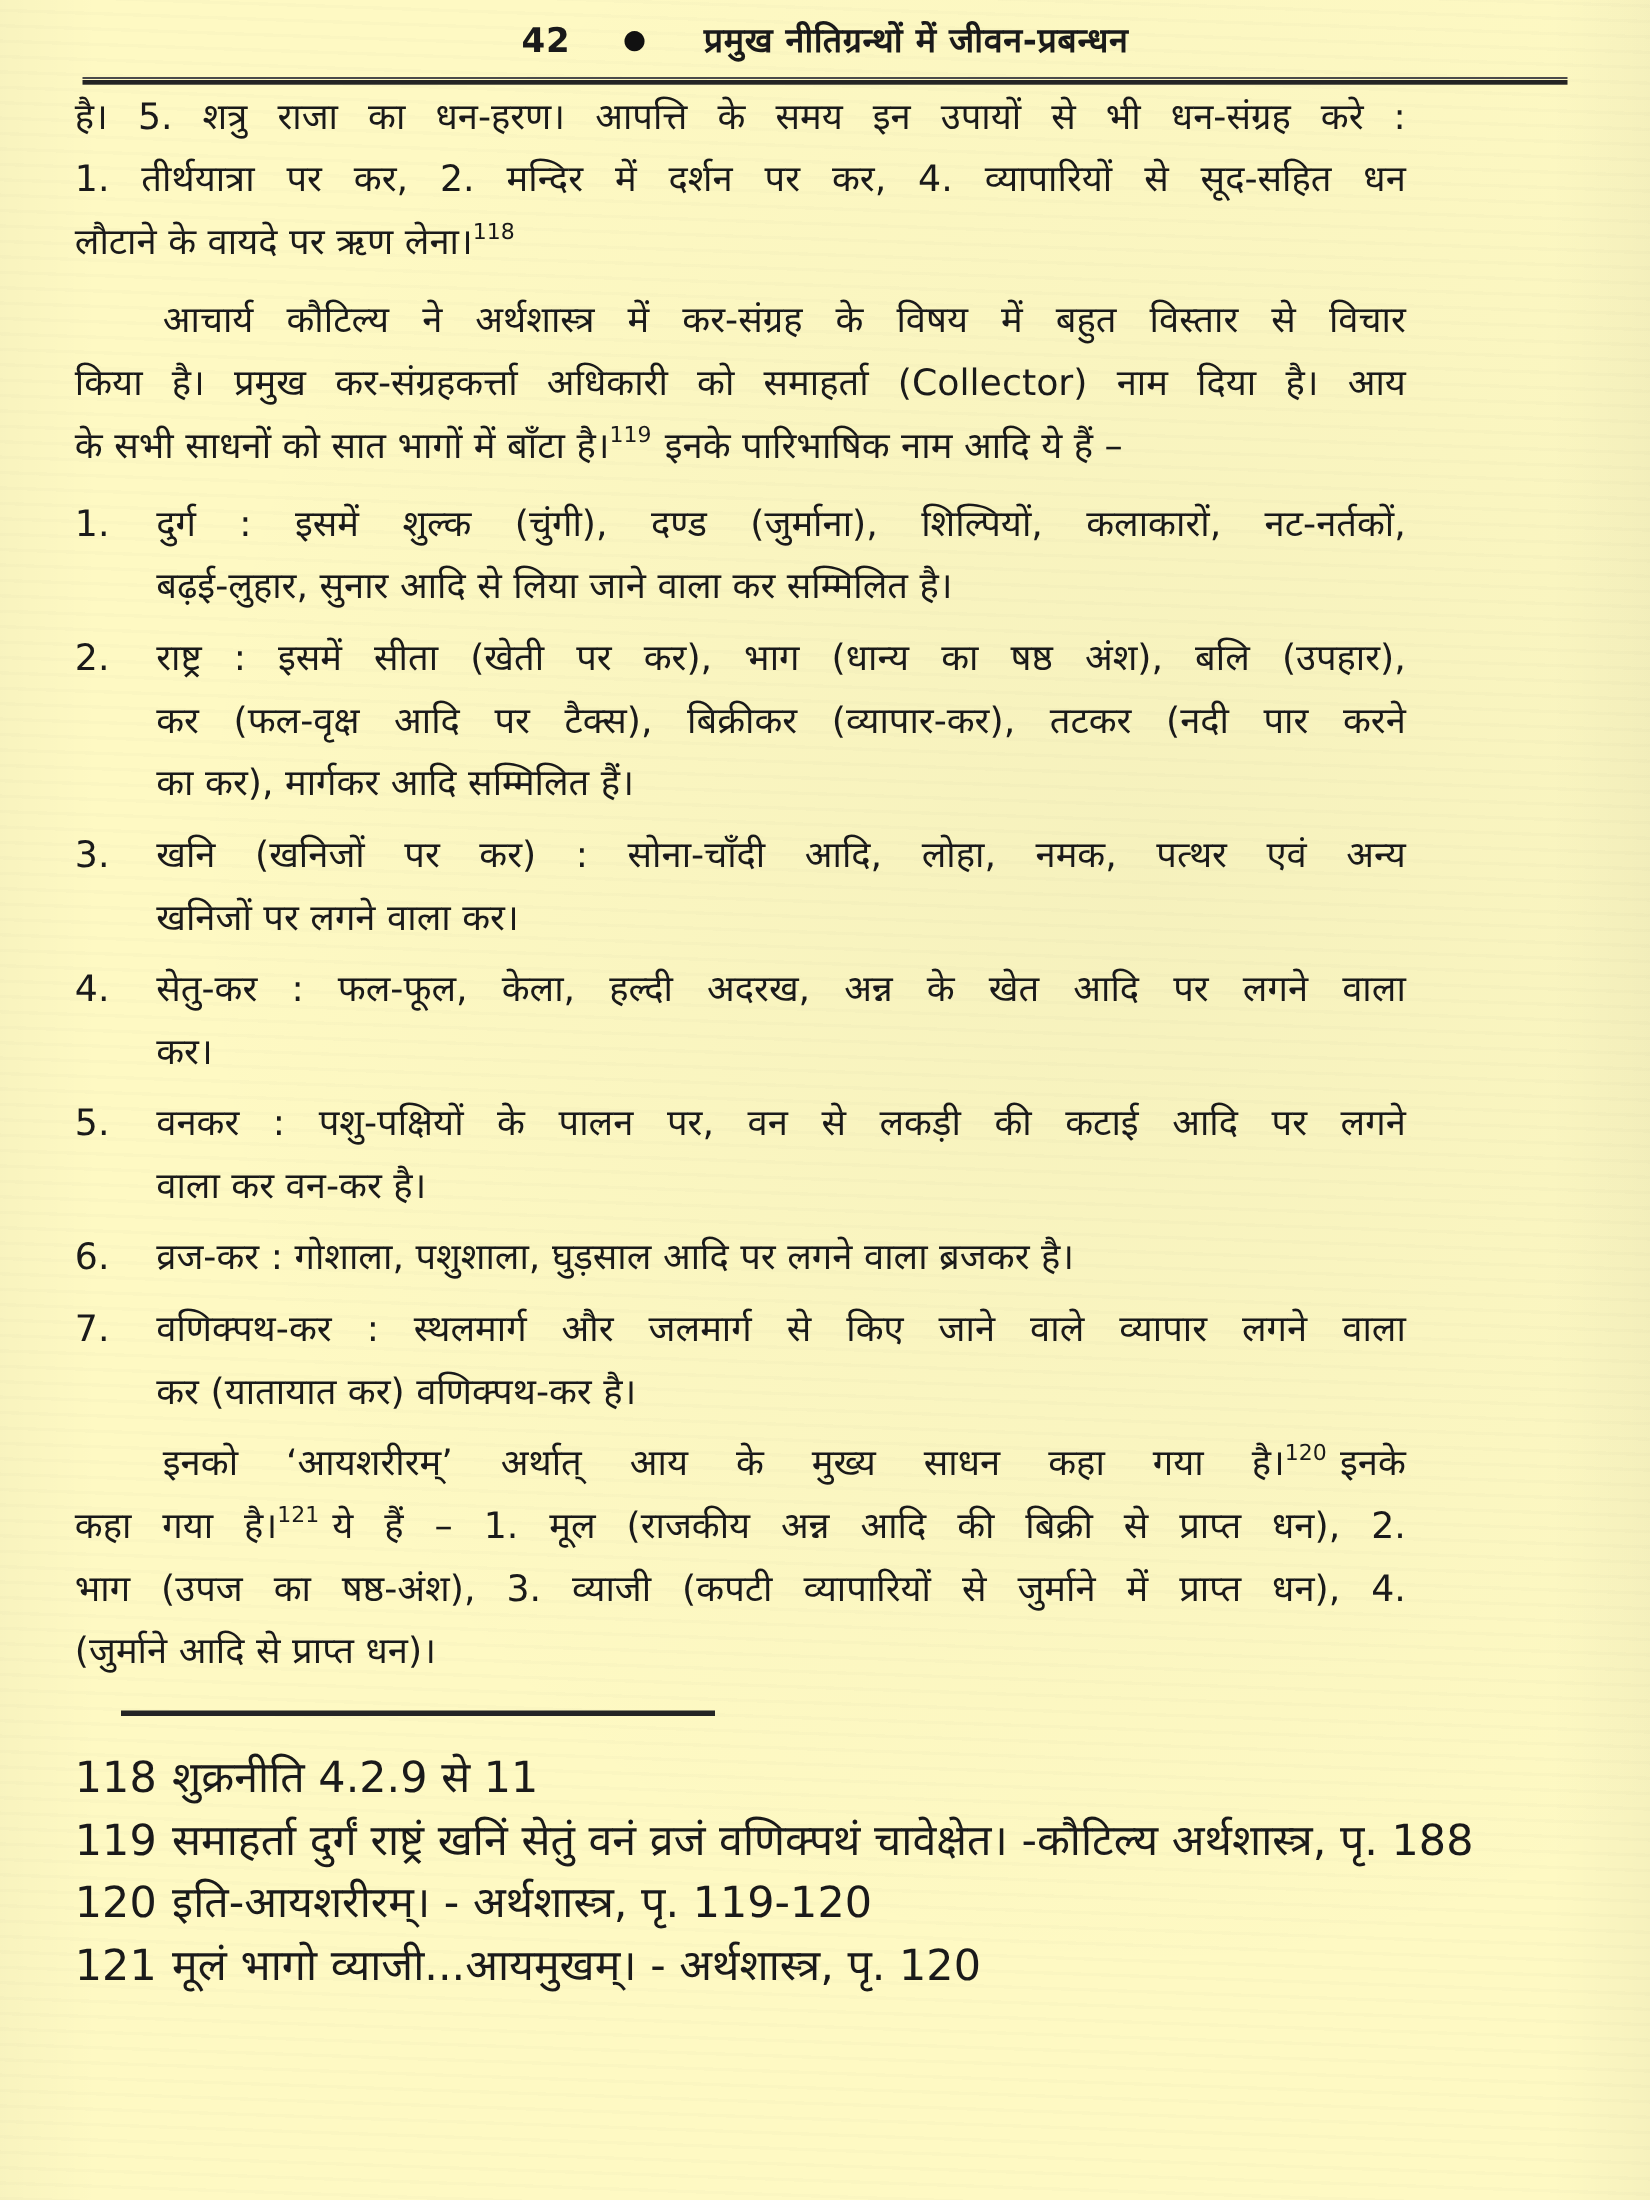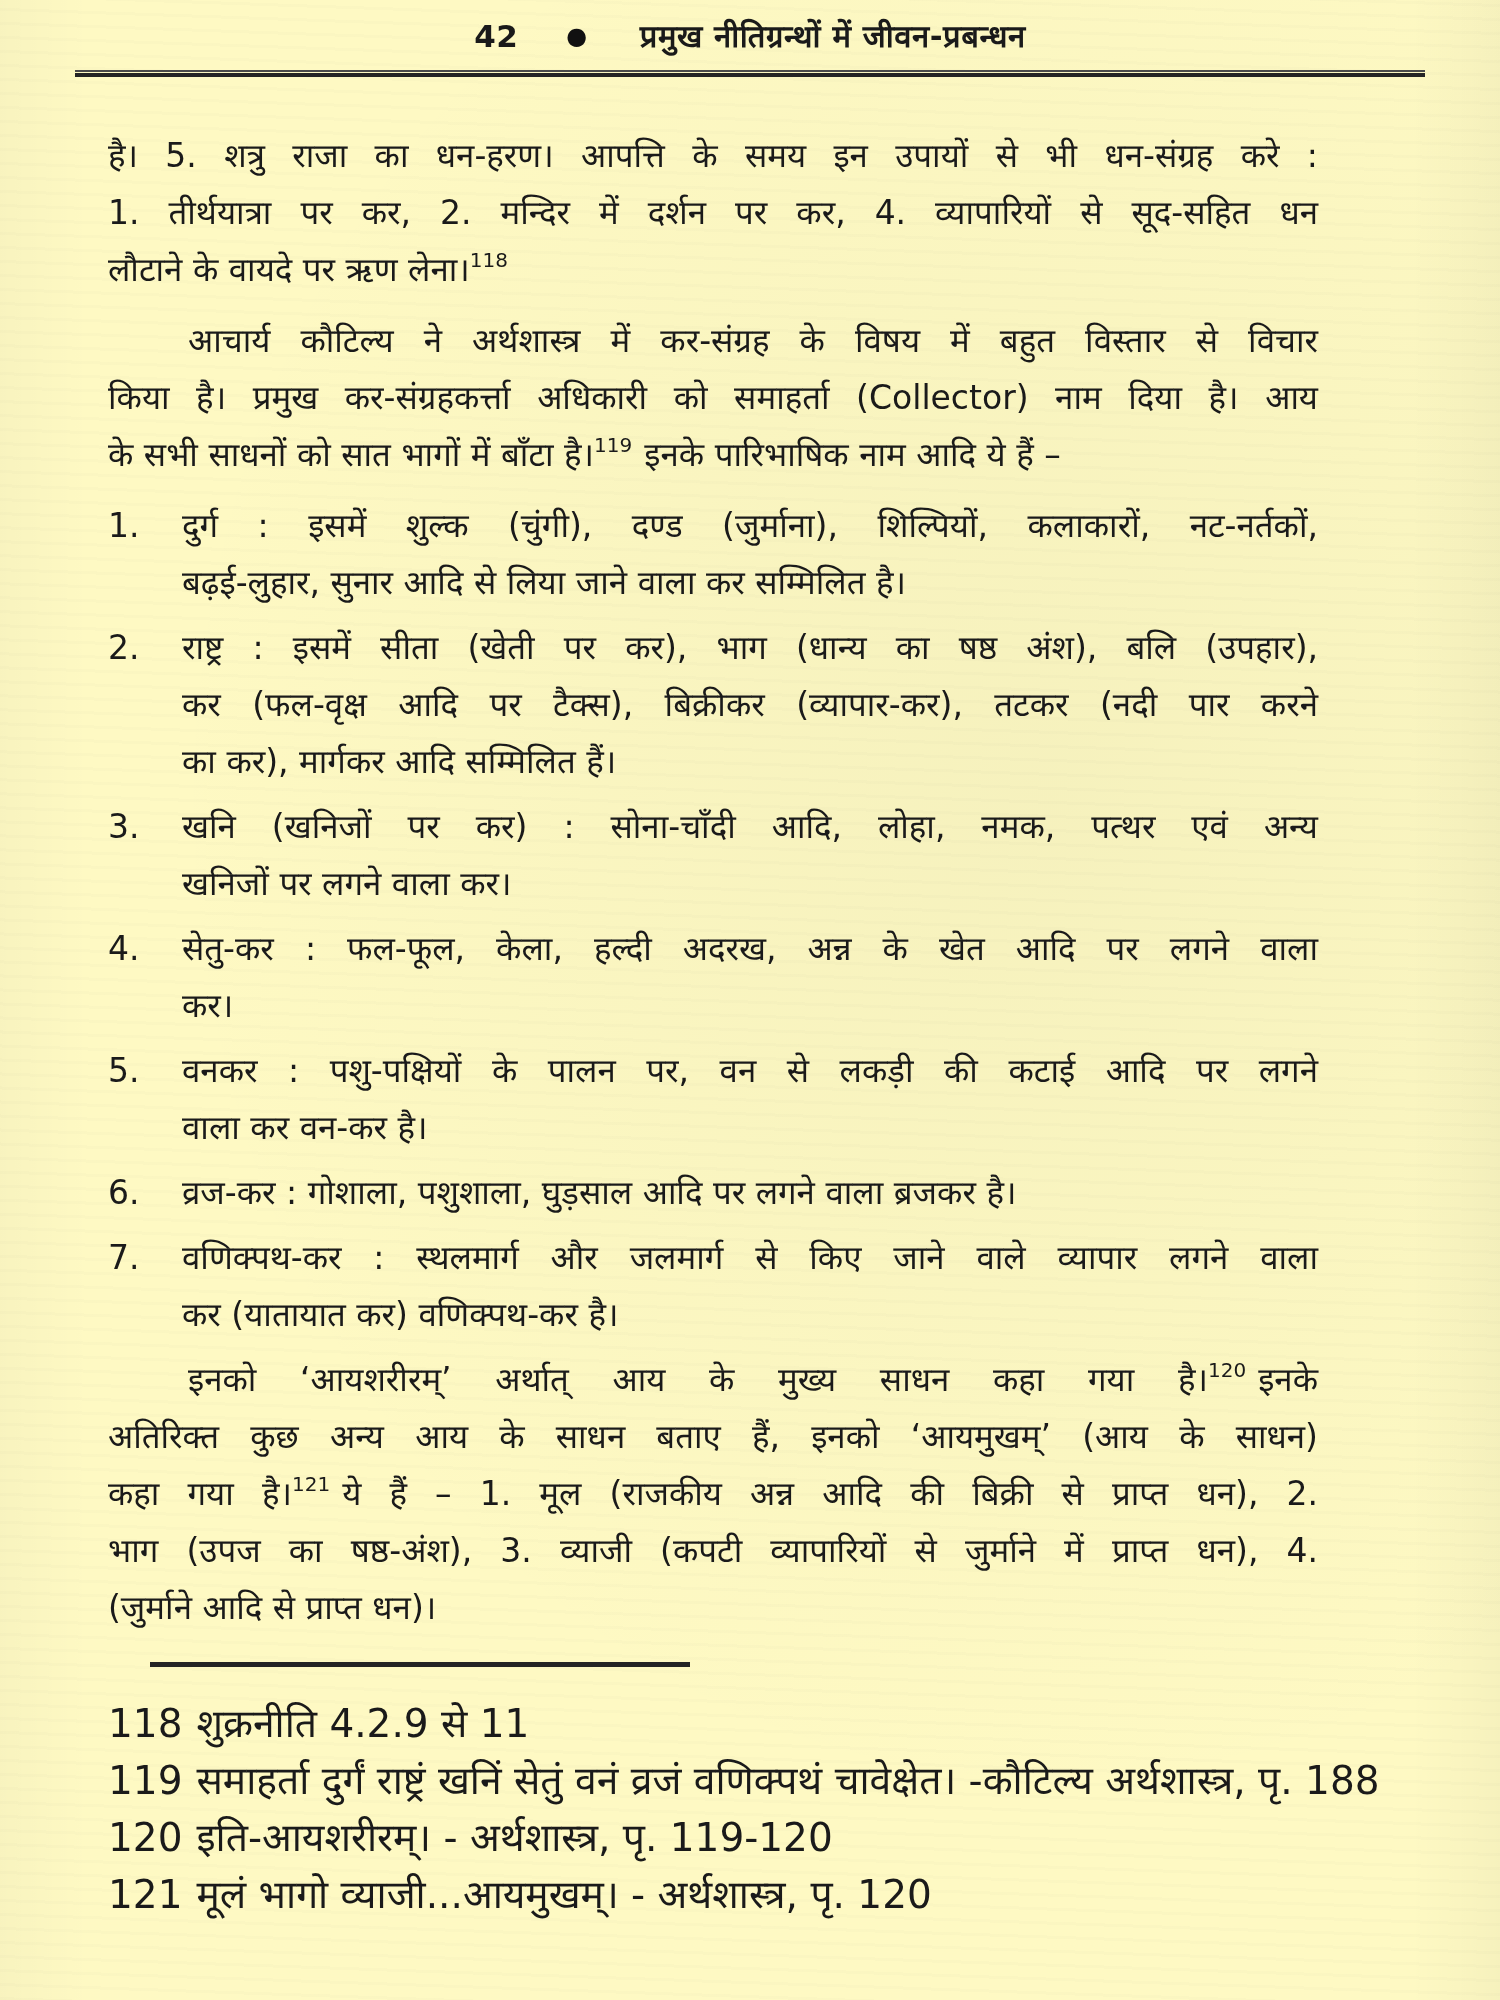--- a/index.html
+++ b/index.html
@@ -40,23 +40,22 @@
   .header-rule {
     position: relative;
     margin: 14px auto 0 auto;
     width: 1350px;
     height: 7px;
     background: linear-gradient(#4a4a4a 0 2px, rgba(0,0,0,0) 2px 3px, #242424 3px 7px);
   }
 
   .content {
     position: relative;
-    margin-left: 108px;
+    margin-left: 68px;
     width: 1210px;
-    padding-top: 50px;
     font-size: 33px;
   }
   .line { height: 57px; line-height: 57px; white-space: nowrap; }
   .j { text-align: justify; text-align-last: justify; white-space: normal; }
   .indent { text-indent: 80px; }
   sup.fn { font-size: 20px; line-height: 0; vertical-align: 14px; letter-spacing: 0; }
   .sup-post { margin-left: 12px; }
 
   .para { margin-top: 14px; }
   .para:first-child { margin-top: 0; }
@@ -140,21 +139,20 @@
       </li>
       <li class="tax-item">
         <span class="item-num">7.</span>
         <div class="line j">वणिक्पथ-कर : स्थलमार्ग और जलमार्ग से किए जाने वाले व्यापार लगने वाला</div>
         <div class="line">कर (यातायात कर) वणिक्पथ-कर है।</div>
       </li>
     </ol>
 
     <div class="para para3">
       <div class="line j indent"><span>इनको ‘आयशरीरम्’ अर्थात् आय के मुख्य साधन कहा गया है।</span><sup class="fn">120</sup><span class="sup-post">इनके</span></div>
-      <div class="line j">अतिरिक्त कुछ अन्य आय के साधन बताए हैं, इनको ‘आयमुखम्’ (आय के साधन)</div>
       <div class="line j"><span>कहा गया है।</span><sup class="fn">121</sup><span class="sup-post">ये हैं – 1. मूल (राजकीय अन्न आदि की बिक्री से प्राप्त धन), 2.</span></div>
       <div class="line j">भाग (उपज का षष्ठ-अंश), 3. व्याजी (कपटी व्यापारियों से जुर्माने में प्राप्त धन), 4.</div>
       <div class="line">(जुर्माने आदि से प्राप्त धन)।</div>
     </div>
 
     <div class="footnote-rule"></div>
 
     <section class="footnotes">
       <div class="fn-row"><span class="fn-num">118</span><span>शुक्रनीति 4.2.9 से 11</span></div>
       <div class="fn-row"><span class="fn-num">119</span><span>समाहर्ता दुर्गं राष्ट्रं खनिं सेतुं वनं व्रजं वणिक्पथं चावेक्षेत। -कौटिल्य अर्थशास्त्र, पृ. 188</span></div>

